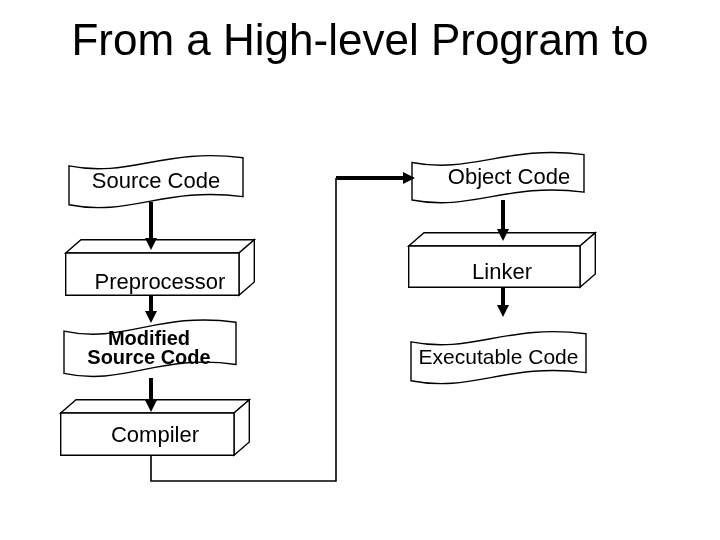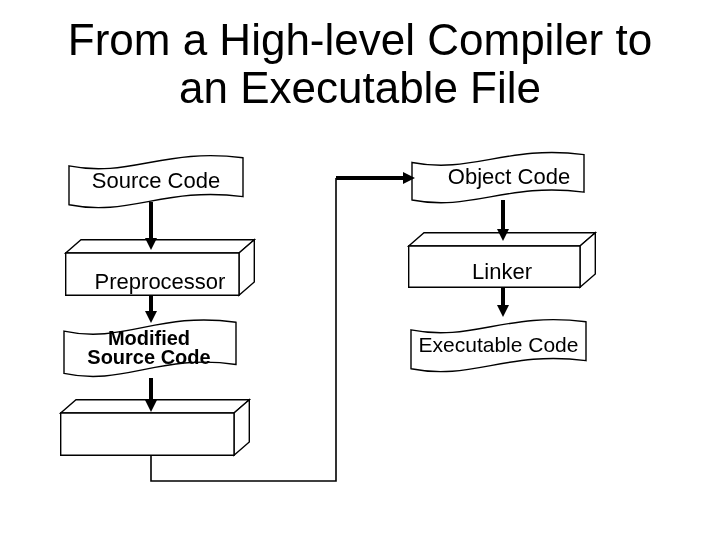--- a/index.html
+++ b/index.html
@@ -30,22 +30,21 @@
   .overlay .thick{stroke:var(--ln,#000);stroke-width:4;}
   .overlay .thin{stroke:var(--ln,#000);stroke-width:1.6;fill:none;}
   .overlay .head{fill:var(--ln,#000);stroke:none;}
 </style>
 </head>
 <body>
 
 <div class="slide">
 
   <div class="title">
-    <div>From a High-level Compiler to</div>
-    <div>an Executable File</div>
+    <div>From a High-level Program to</div>
   </div>
 
   <div class="node wave" style="left:68px;top:152px;width:176px;height:58px">
     <svg class="shape" width="176" height="58">
         <path d="M 1 13.92 C 61.599999999999994 26.1 96.80000000000001 -4.64 175 5.800000000000001 L 175 44.660000000000004 C 96.80000000000001 34.22 61.599999999999994 64.96000000000001 1 52.78 Z"></path>
       </svg>
     <div class="label">Source Code</div>
   </div>
 
   <div class="node cube" style="left:65px;top:239px;width:190px;height:71px">
@@ -64,39 +63,40 @@
     <div class="label label-small">Modified
 Source Code</div>
   </div>
 
   <div class="node cube" style="left:60px;top:399px;width:190px;height:57px">
     <svg class="shape" width="190" height="57">
         <path d="M 0.7 14 L 16 0.7 L 189.3 0.7 L 174 14 Z"></path>
         <path d="M 174 14 L 189.3 0.7 L 189.3 43 L 174 56.3 Z"></path>
         <path d="M 0.7 14 L 174 14 L 174 56.3 L 0.7 56.3 Z"></path>
       </svg>
+    <div class="label">Compiler</div>
   </div>
 
   <div class="node wave" style="left:411px;top:149px;width:196px;height:56px">
     <svg class="shape" width="174" height="56">
         <path d="M 1 13.44 C 60.9 25.2 95.7 -4.48 173 5.6000000000000005 L 173 43.120000000000005 C 95.7 33.04 60.9 62.720000000000006 1 50.96 Z"></path>
       </svg>
     <div class="label">Object Code</div>
   </div>
 
   <div class="node cube" style="left:408px;top:232px;width:188px;height:65px">
     <svg class="shape" width="188" height="56">
         <path d="M 0.7 14 L 16 0.7 L 187.3 0.7 L 172 14 Z"></path>
         <path d="M 172 14 L 187.3 0.7 L 187.3 42 L 172 55.3 Z"></path>
         <path d="M 0.7 14 L 172 14 L 172 55.3 L 0.7 55.3 Z"></path>
       </svg>
     <div class="label">Linker</div>
   </div>
 
-  <div class="node wave" style="left:410px;top:316px;width:177px;height:58px">
+  <div class="node wave" style="left:410px;top:328px;width:177px;height:58px">
     <svg class="shape" width="177" height="58">
         <path d="M 1 13.92 C 61.949999999999996 26.1 97.35000000000001 -4.64 176 5.800000000000001 L 176 44.660000000000004 C 97.35000000000001 34.22 61.949999999999996 64.96000000000001 1 52.78 Z"></path>
       </svg>
     <div class="label label-xs">Executable Code</div>
   </div>
 
   <svg class="overlay" width="720" height="540">
 
     <line class="thick" x1="151" y1="202" x2="151" y2="239"></line>
     <polygon class="head" points="145,238 157,238 151,250"></polygon>

